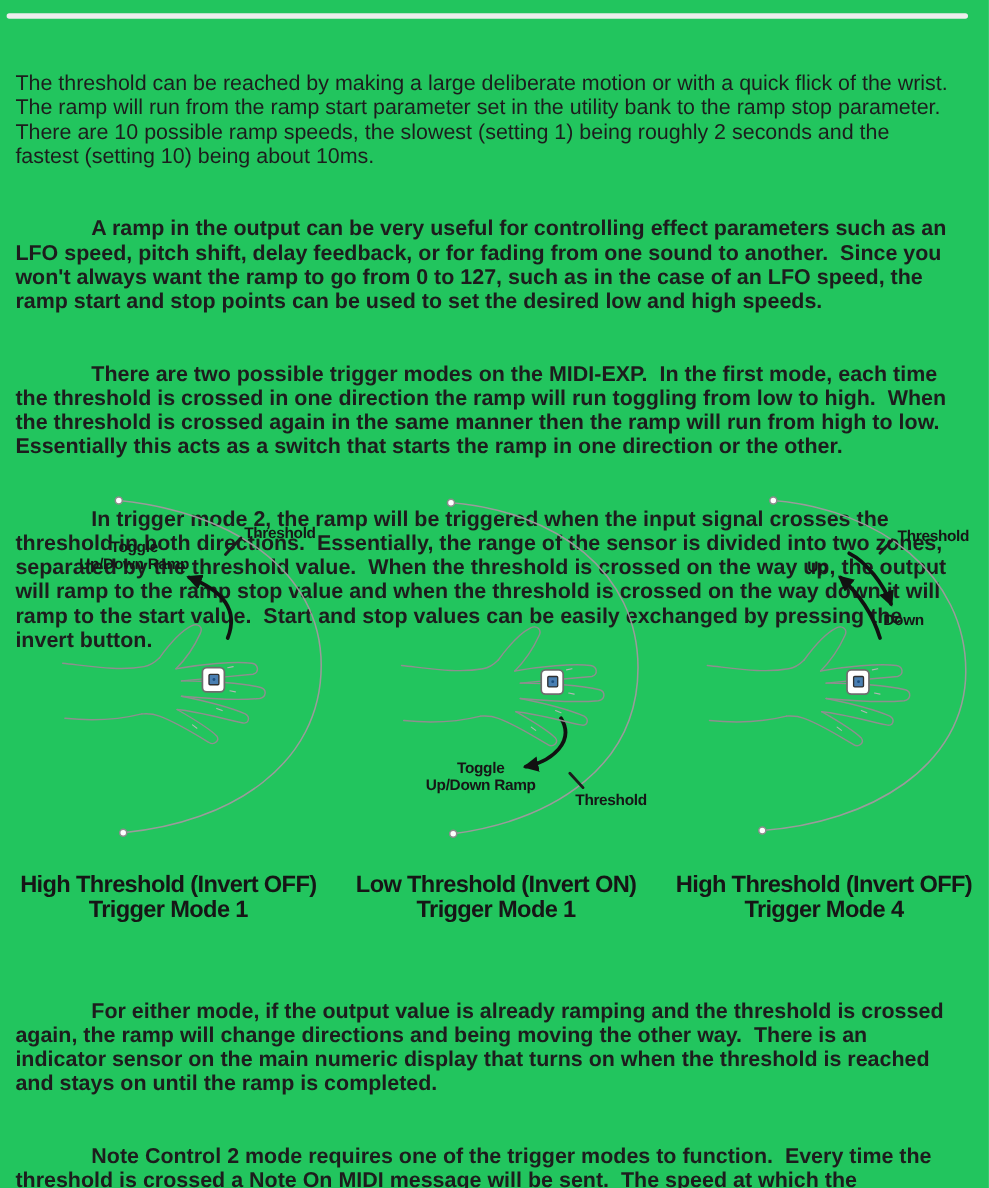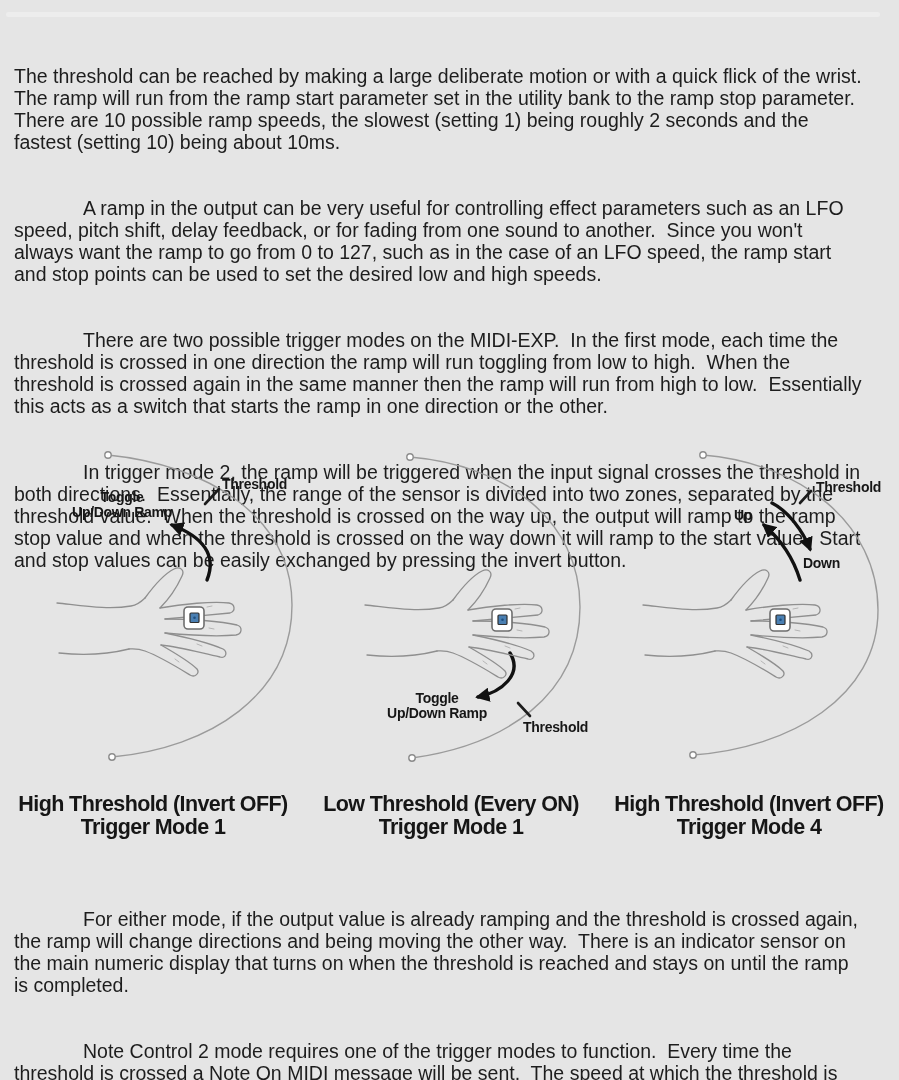--- a/index.html
+++ b/index.html
@@ -1,21 +1,21 @@
 <!DOCTYPE html>
 <html><head>
 <meta charset="utf-8">
 <style>
   html,body{margin:0;padding:0;background:#ffffff;}
-  .page{position:relative;width:899px;height:1080px;background:#e5e5e5;overflow:hidden;
+  .page{position:relative;width:899px;height:1080px;background:#22c55e;overflow:hidden;
         font-family:"Liberation Sans",sans-serif;color:#1d1d1d;}
   .scan-band{position:absolute;top:12px;left:6px;width:874px;height:5px;background:#ededed;border-radius:3px;}
   .text-block{position:absolute;left:14px;width:852px;font-size:19.5px;line-height:22px;white-space:pre-wrap;}
   .text-block p{margin:0;}
-  .text-block p.indent{text-indent:69px;}
+  .text-block p.indent{text-indent:69px;font-weight:bold;}
   .top-text{top:21px;}
   .bottom-text{top:864px;}
   .diagrams{position:absolute;top:445px;left:0;width:899px;height:345px;padding-left:12px;}
   svg.diag{position:absolute;top:0;}
   .d1{left:40px;} .d2{left:340px;} .d3{left:630px;}
   .arc{fill:none;stroke:#9b9b9b;stroke-width:1.4;}
   .endpoint{fill:#ffffff;stroke:#8c8c8c;stroke-width:1.4;}
   .tick{stroke:#1c1c1c;stroke-width:2.6;stroke-linecap:round;}
   .arrow{fill:none;stroke:#111111;stroke-width:3.4;stroke-linecap:round;}
   .dlabel{font-family:"Liberation Sans",sans-serif;font-weight:bold;font-size:14px;
@@ -106,21 +106,21 @@
       <use href="#hand-symbol" x="13" y="122"></use>
     </svg>
   </div>
 
   <div class="captions">
     <div class="caption c1">
       <div>High Threshold (Invert OFF)</div>
       <div>Trigger Mode 1</div>
     </div>
     <div class="caption c2">
-      <div>Low Threshold (Every ON)</div>
+      <div>Low Threshold (Invert ON)</div>
       <div>Trigger Mode 1</div>
     </div>
     <div class="caption c3">
       <div>High Threshold (Invert OFF)</div>
       <div>Trigger Mode 4</div>
     </div>
   </div>
 
   <div class="text-block bottom-text">
     <p class="indent">For either mode, if the output value is already ramping and the threshold is crossed again, the ramp will change directions and being moving the other way.  There is an indicator sensor on the main numeric display that turns on when the threshold is reached and stays on until the ramp is completed.</p>

